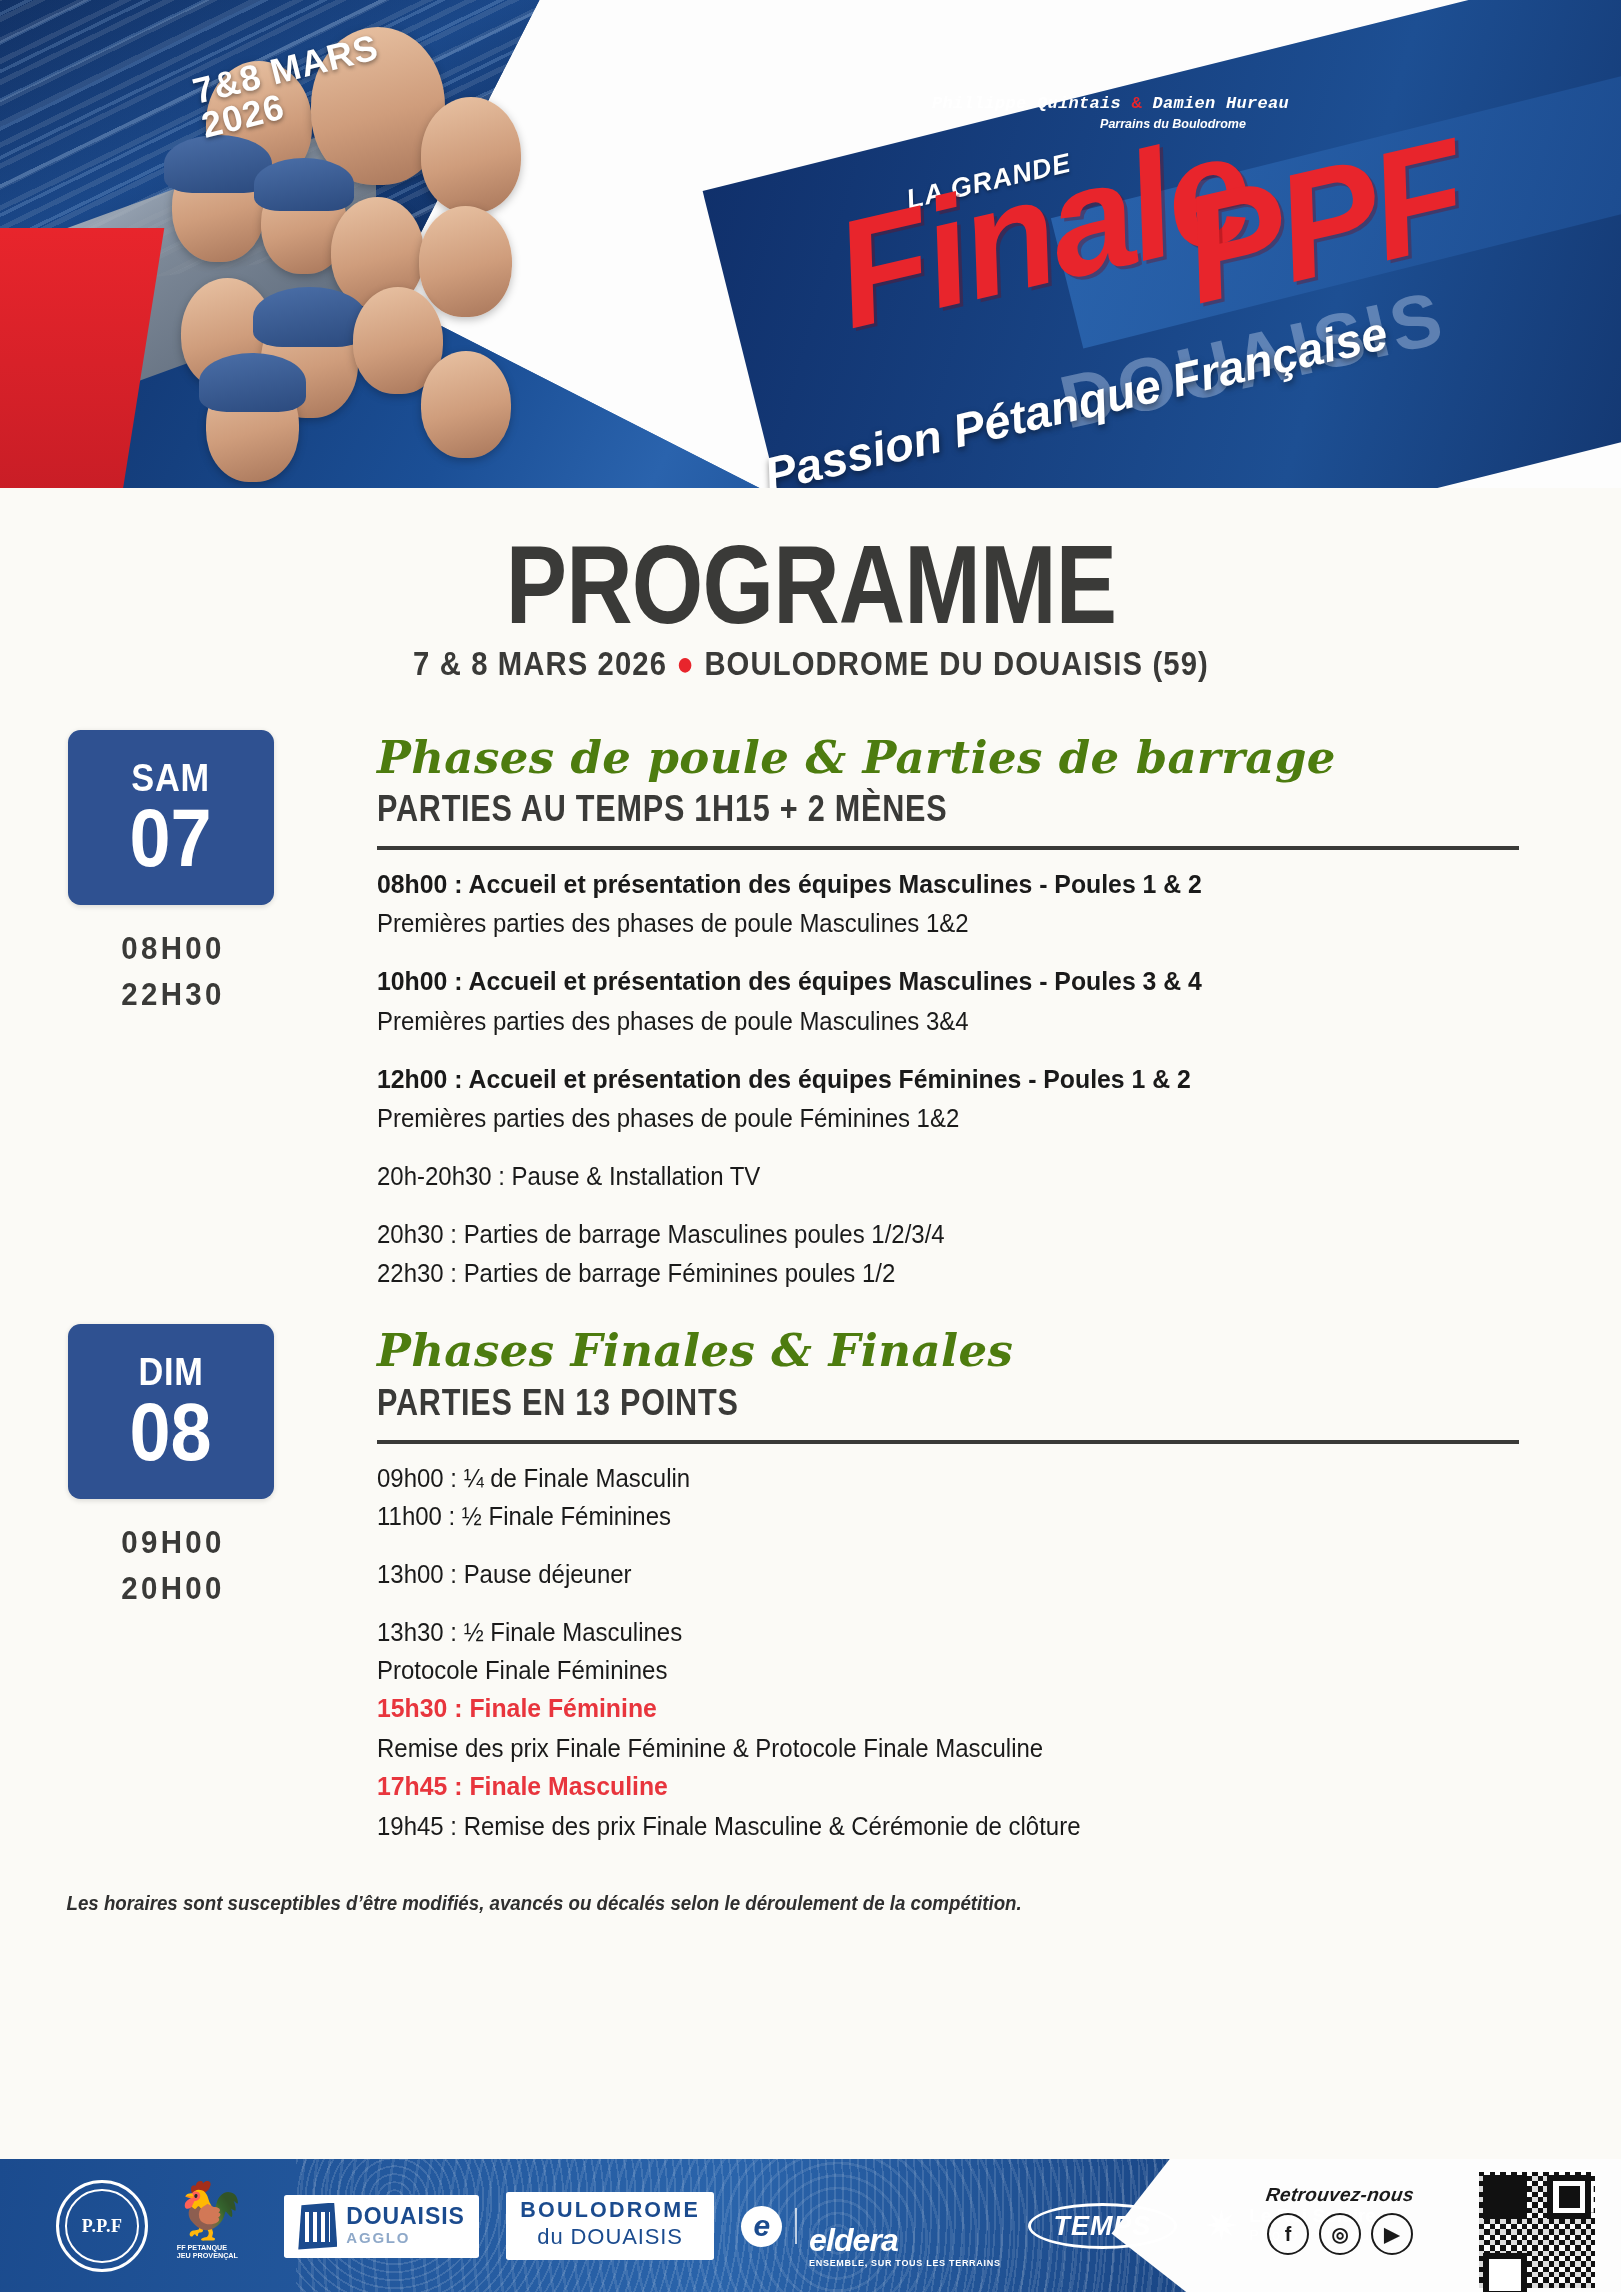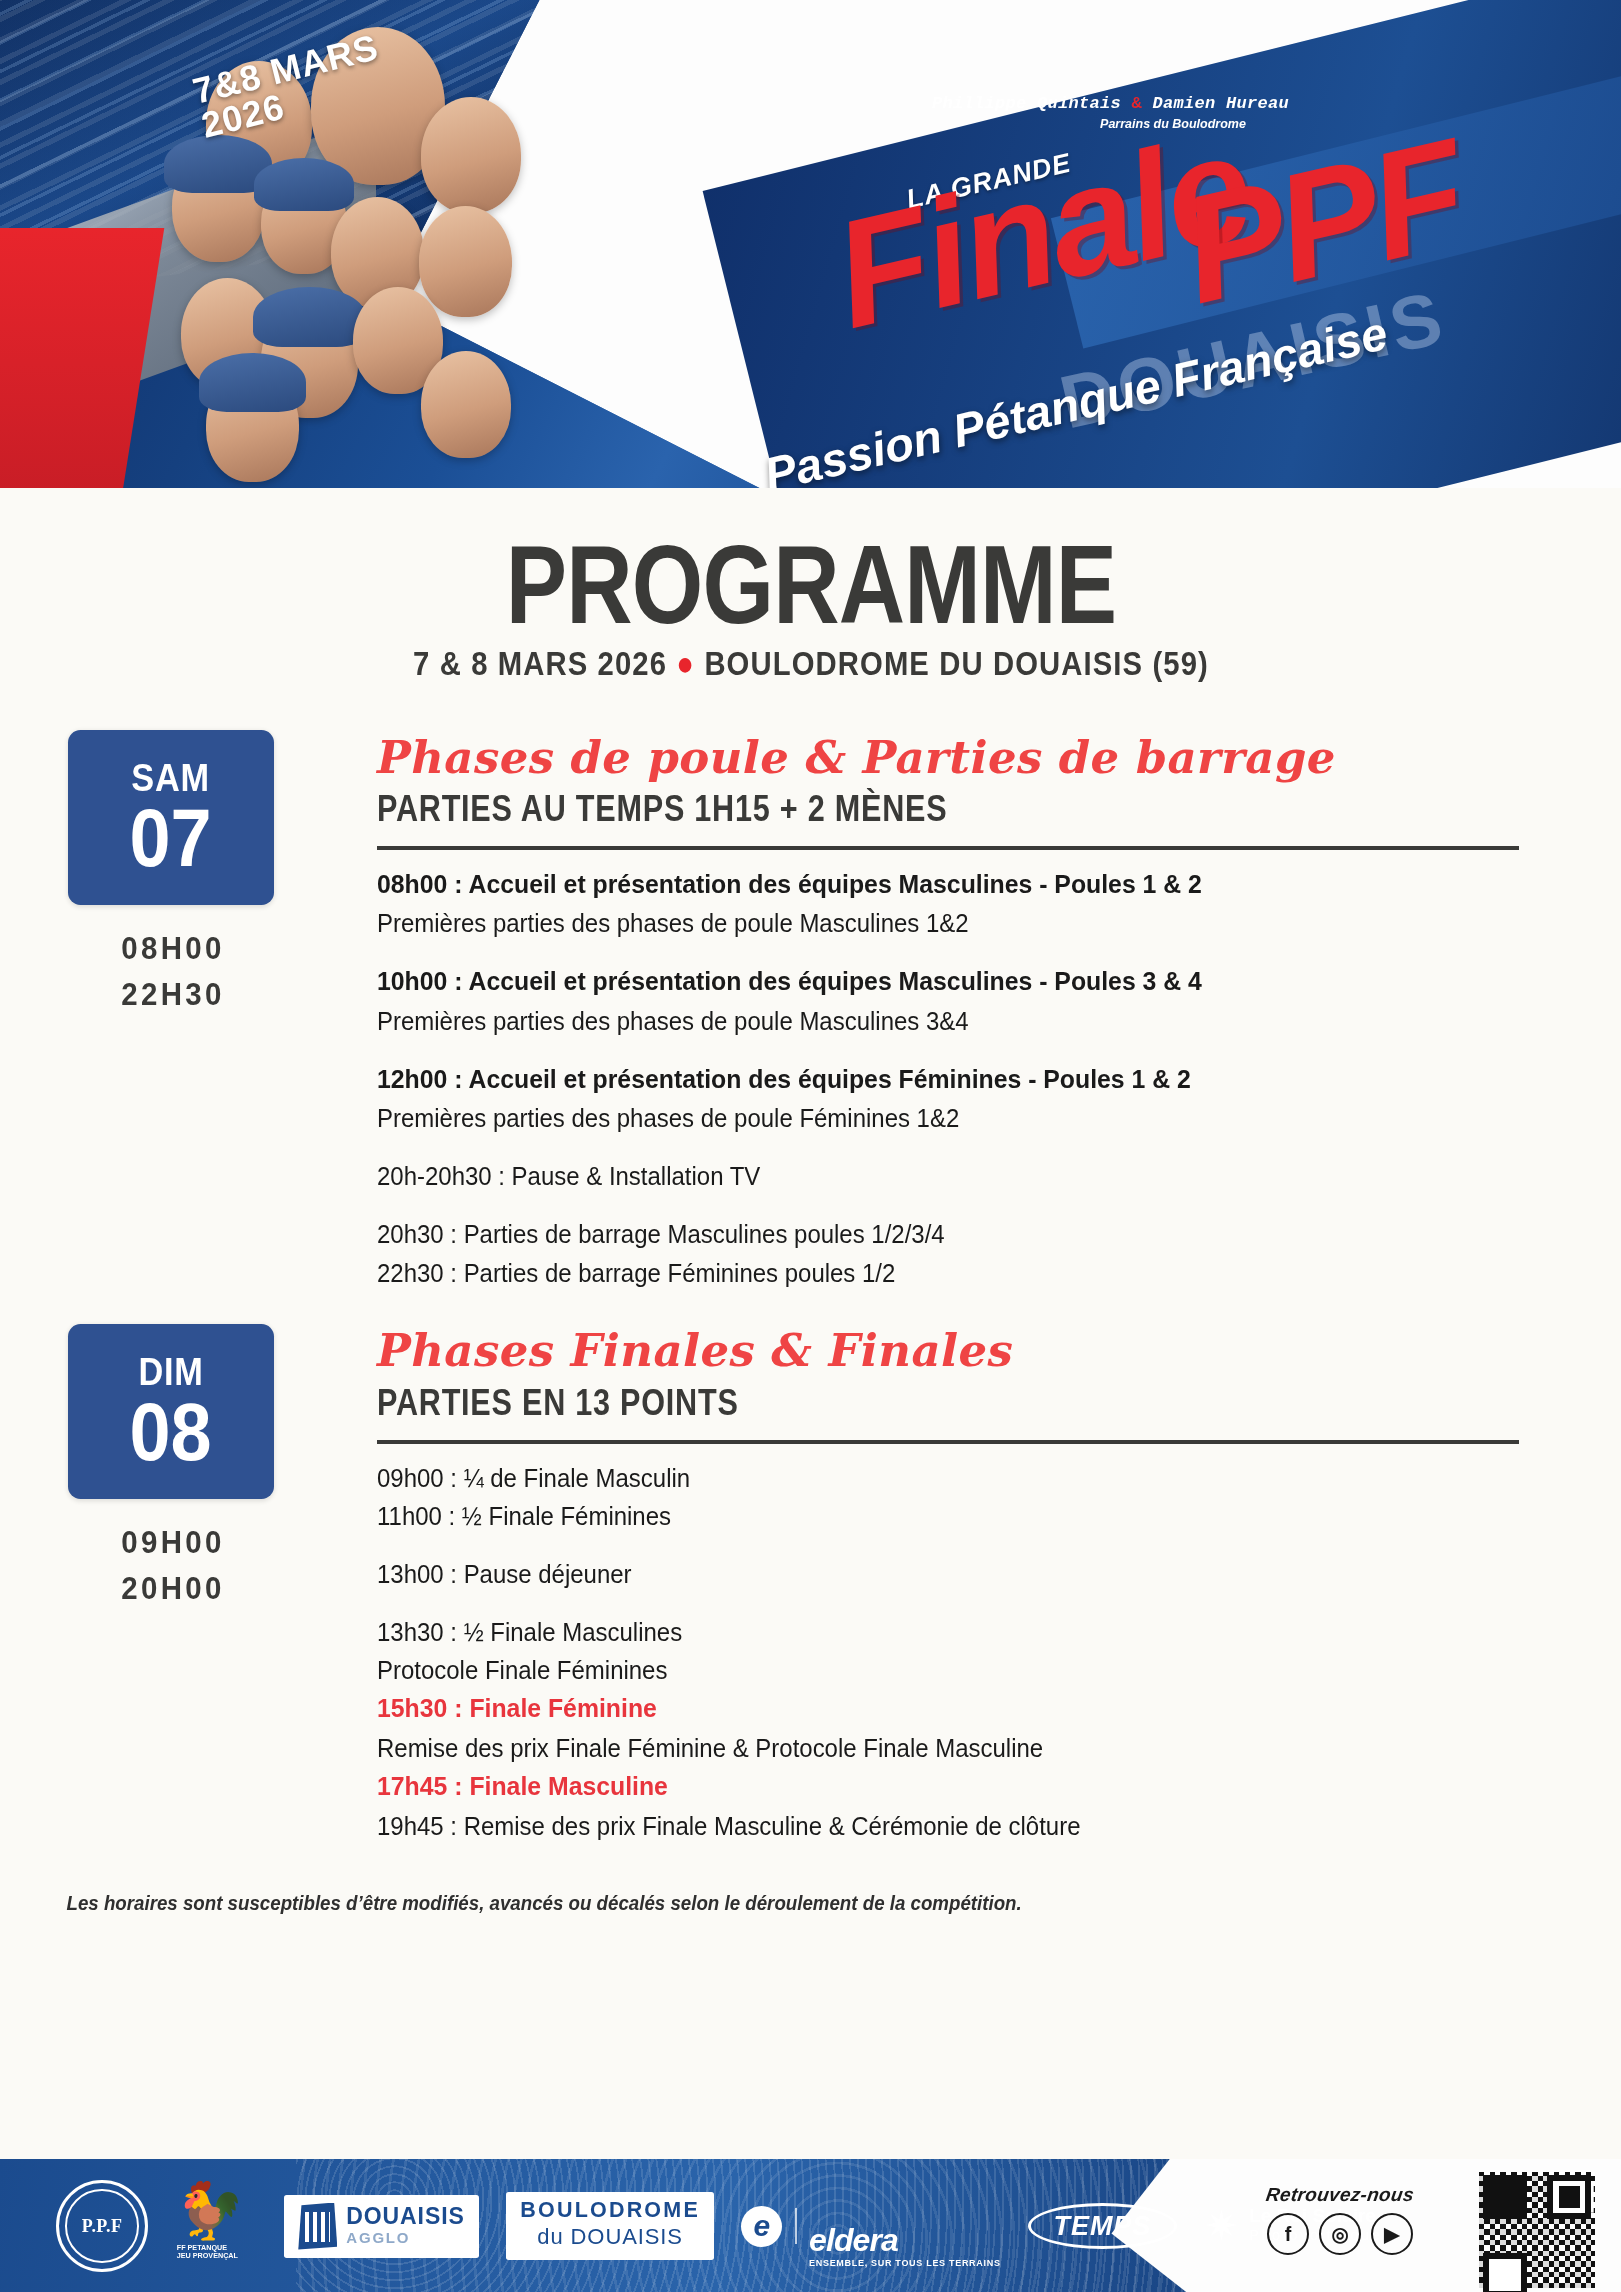--- a/index.html
+++ b/index.html
@@ -169,21 +169,21 @@
   .dayhours{text-align:center;margin-top:19.7px;}
   .dayhours div{
     font-size:32px;color:#3a3a38;font-weight:600;letter-spacing:3.6px;
     line-height:1.45;transform:scaleX(.92);
   }
 
   .daybody{flex:1;padding-left:99px;padding-right:103px;padding-top:3.6px;}
   .script-head{
     font-family:"DejaVu Serif", serif;
     font-style:italic;font-weight:bold;
-    font-size:45px;color:#ef4444;letter-spacing:0.4px;line-height:1.05;
+    font-size:45px;color:#4d7c0f;letter-spacing:0.4px;line-height:1.05;
   }
   .sub-head{
     font-size:36px;color:#3a3a38;font-weight:bold;letter-spacing:0.9px;
     margin-top:7.2px;transform:scaleX(.85);transform-origin:left center;
   }
   .rule{height:4.5px;background:#3a3a38;margin:16px 0 14.3px 0;}
 
   .grp{margin-bottom:19.7px;}
   .grp:last-child{margin-bottom:0;}
   .line{

